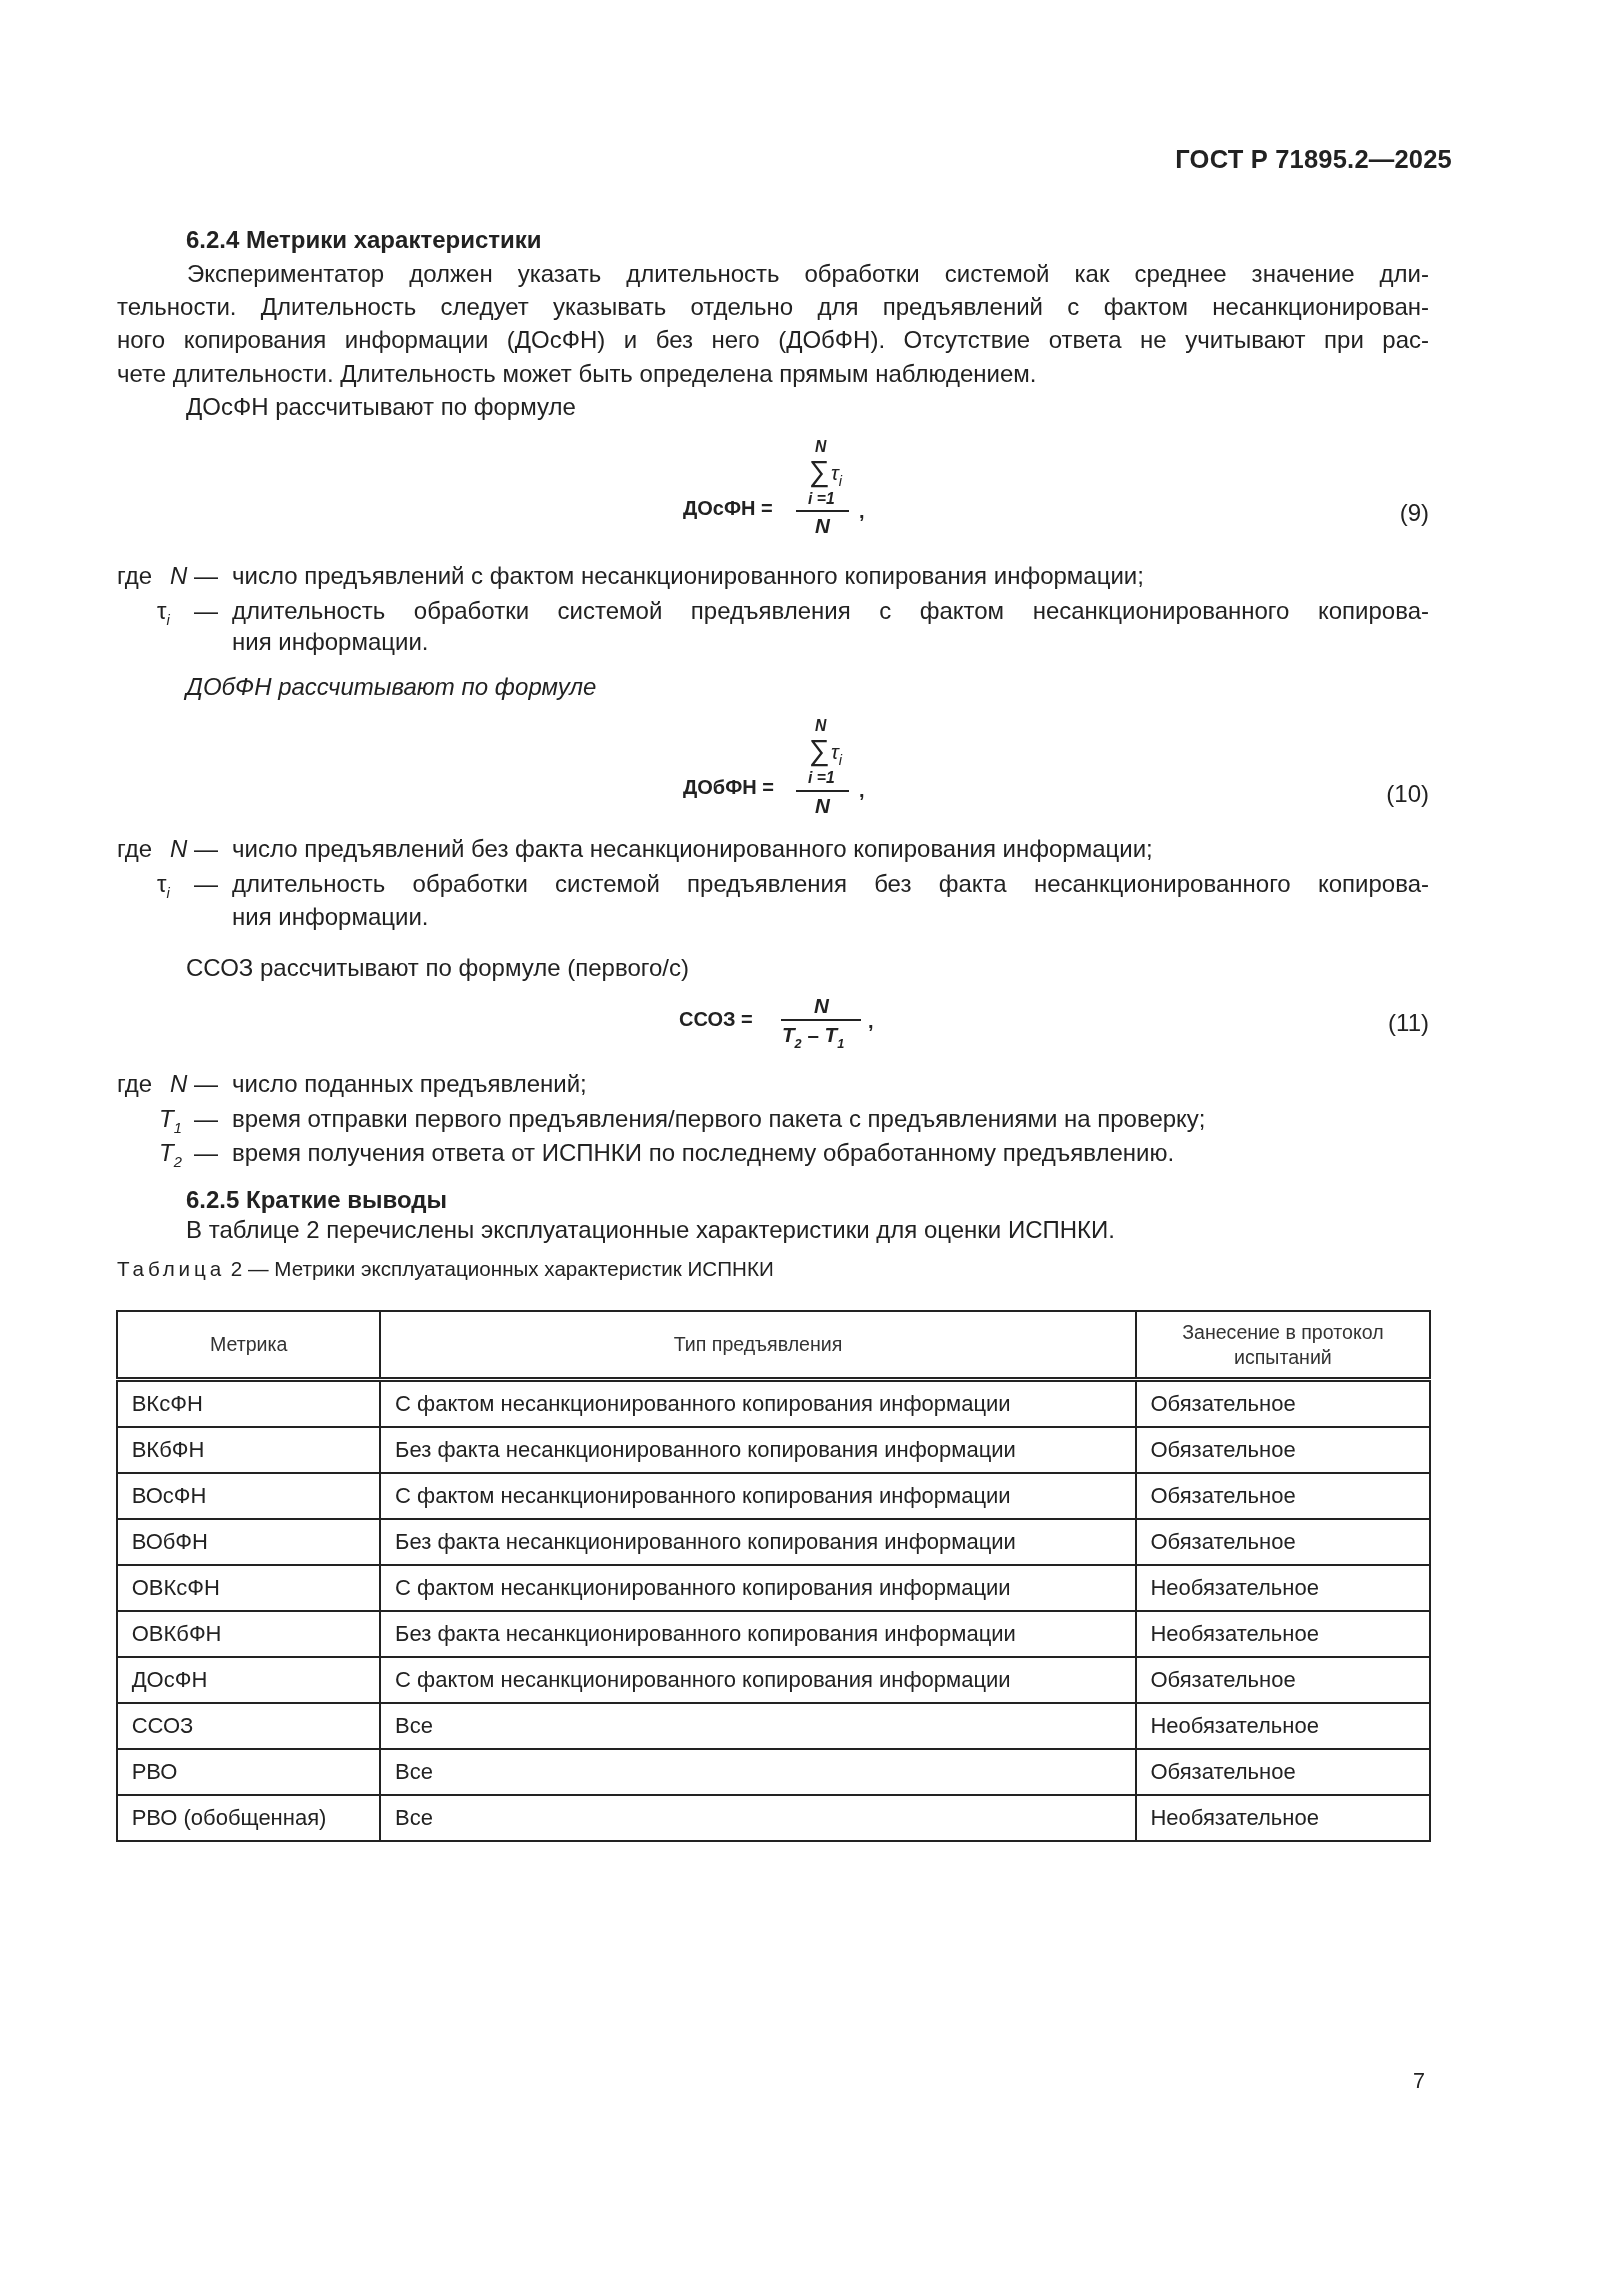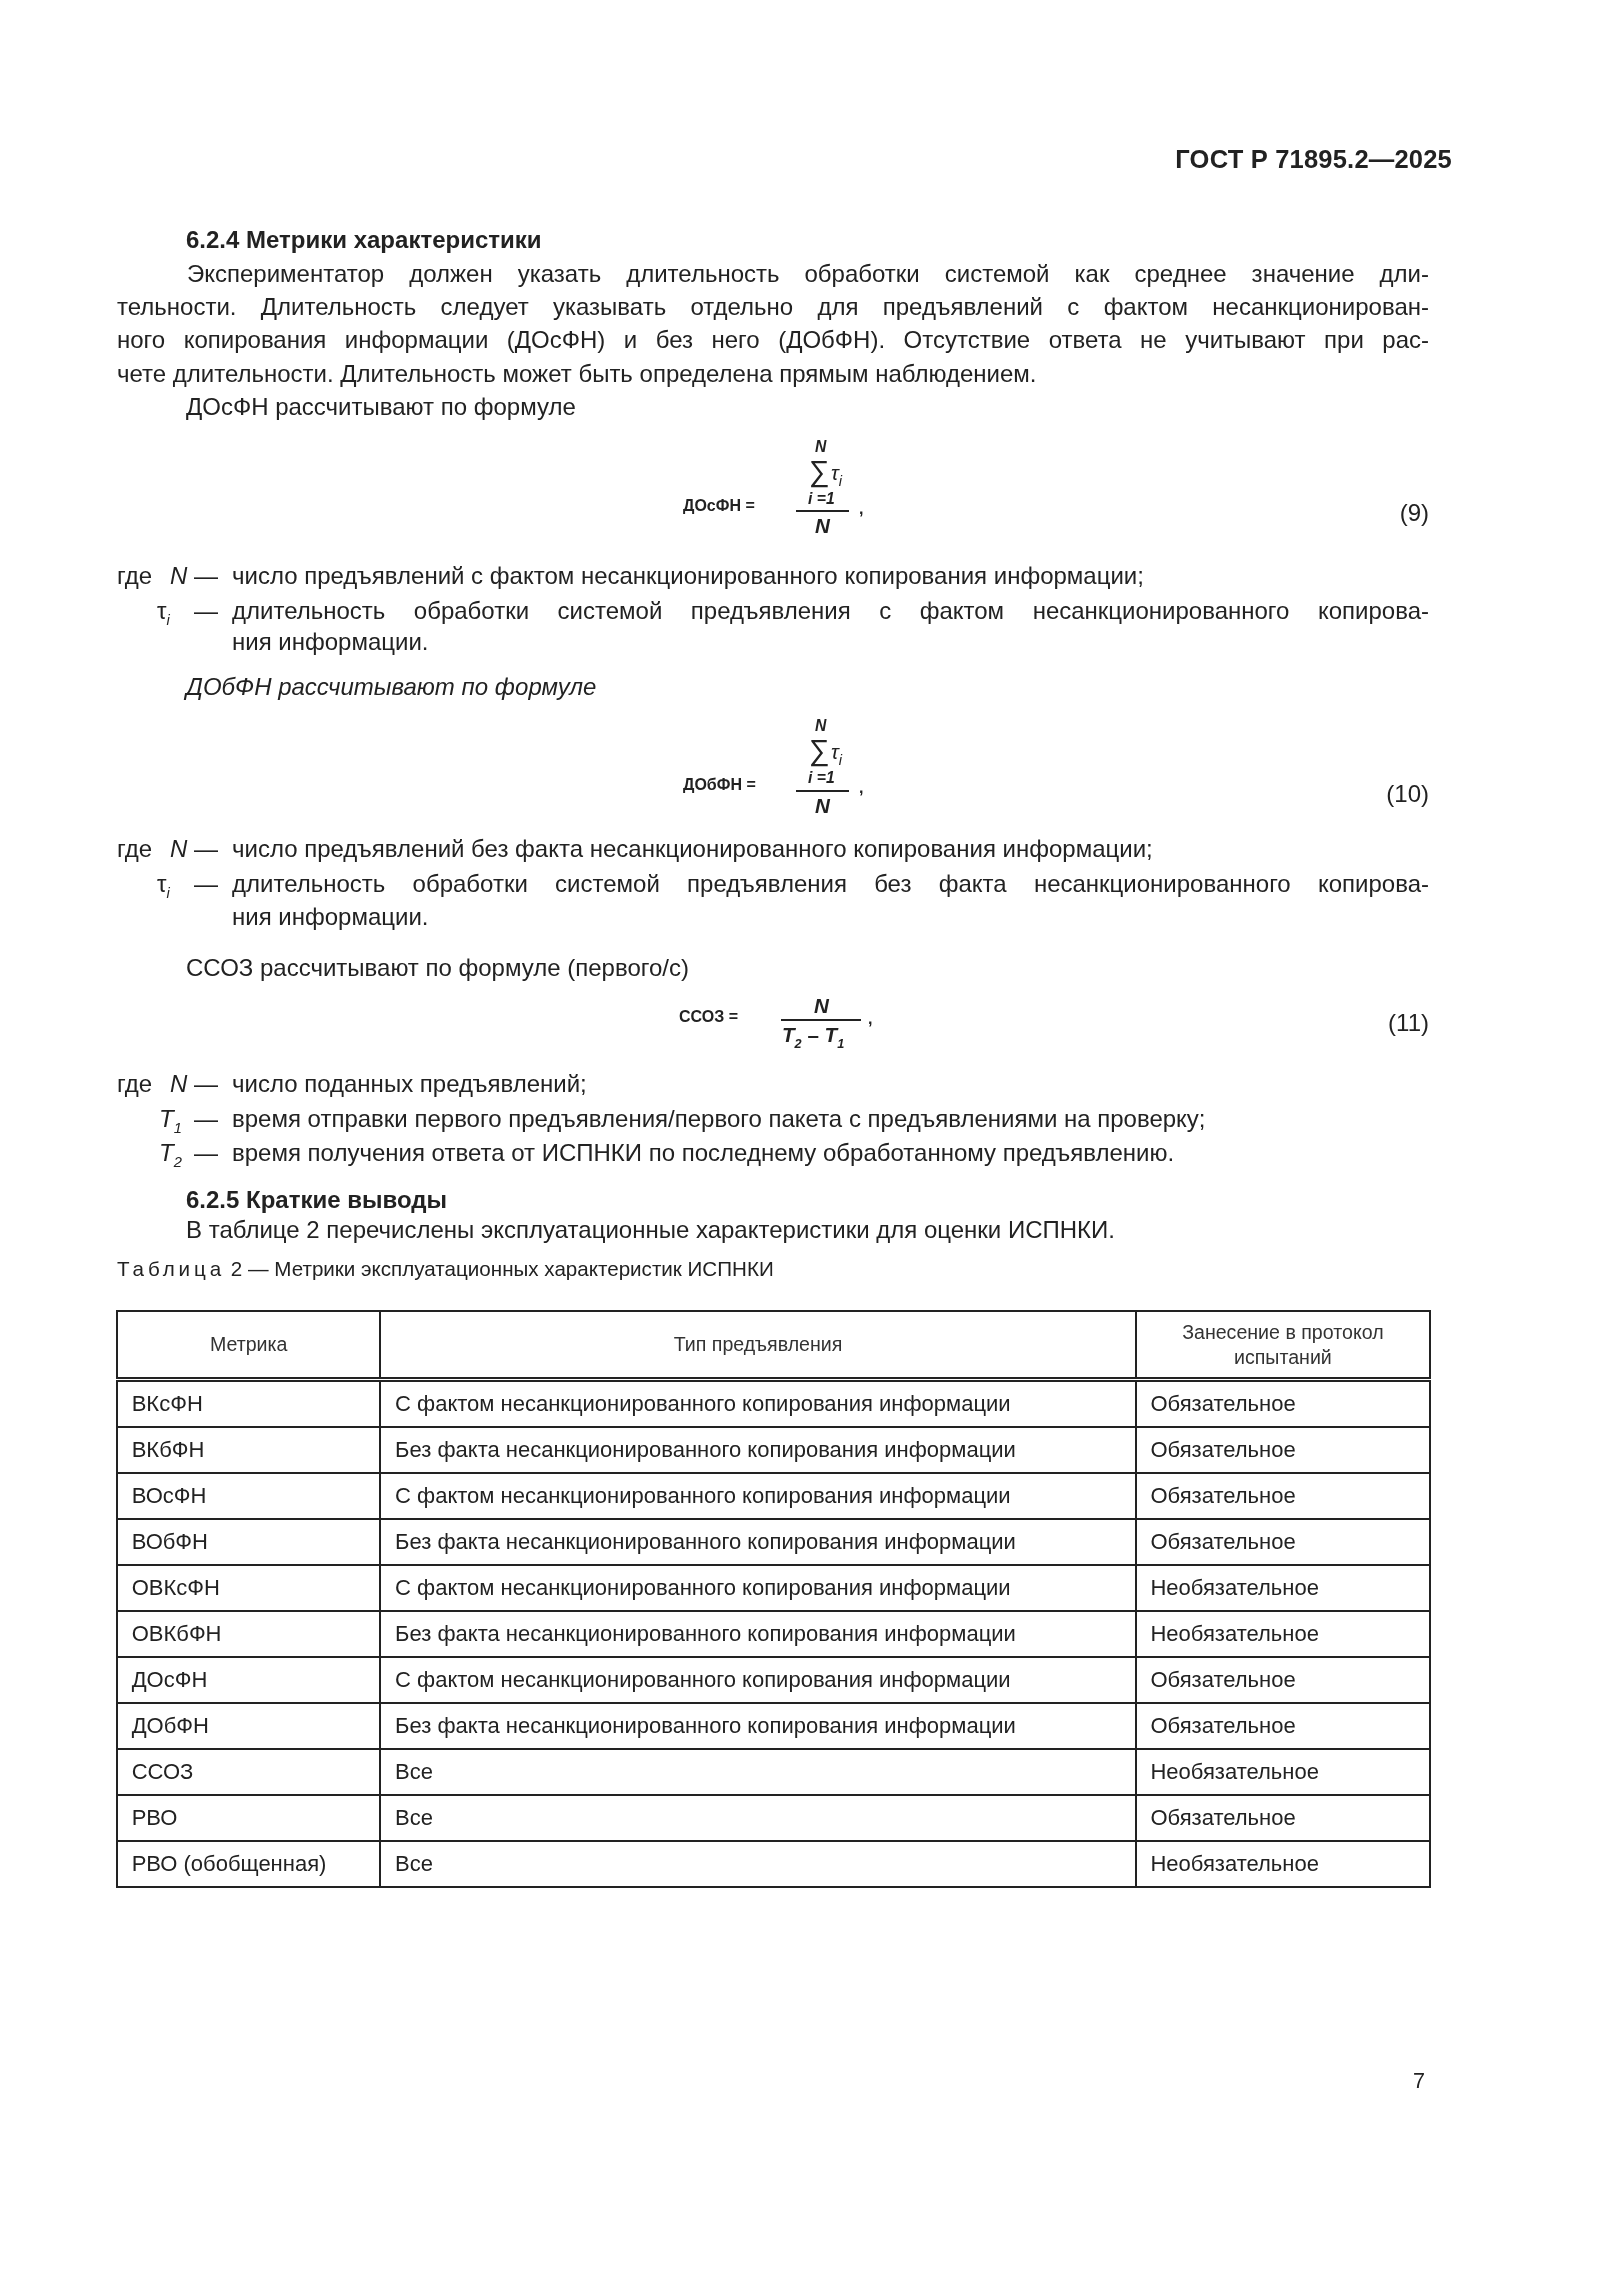--- a/index.html
+++ b/index.html
@@ -9,21 +9,21 @@
   .hdr { left: 0; width: 1429px; top: 145px; text-align: right; font-weight: bold; font-size: 25.5px; letter-spacing: 0.2px; margin-left: 23px; }
   .h { font-weight: bold; font-size: 24px; }
   .p { font-size: 24px; line-height: 33px; }
   .just { position: absolute; left: 117px; width: 1312px; font-size: 24px; line-height: 33px; text-align: justify; text-align-last: justify; white-space: nowrap; }
   .just.last { text-align-last: left; }
   .ind { text-indent: 70px; }
   .sym { position: absolute; font-size: 24px; line-height: 33px; font-style: italic; }
   .sub { font-size: 14.7px; font-style: italic; vertical-align: -5.9px; }
   .eqnum { position: absolute; right: 192px; font-size: 24px; line-height: 33px; }
   
-  .f { position: absolute; font-weight: bold; font-size: 16px; }
+  .f { position: absolute; font-weight: bold; font-size: 20px; }
   .fn { position: absolute; font-style: italic; font-weight: bold; font-size: 15.7px; }
   .sig { position: absolute; font-size: 29px; font-weight: normal; line-height: 29px; }
   .bar { position: absolute; height: 2px; background: #222; }
   .tau { position: absolute; font-style: italic; font-size: 20.6px; font-weight: normal; }
   
   .caption { position: absolute; left: 117px; top: 1255px; font-size: 20.6px; line-height: 27.4px; }
   .spaced { letter-spacing: 3.9px; }
   table.t { position: absolute; left: 116px; top: 1310px; width: 1315px; border-collapse: collapse; font-size: 22px; }
   table.t td, table.t th { border: 2.5px solid #222; padding: 0 13.7px; height: 44px; text-align: left; font-weight: normal; vertical-align: middle; }
   table.t th { height: 65px; text-align: center; font-size: 19.6px; line-height: 24.5px; color: #333; border-bottom: 5.9px double #222; }
@@ -158,25 +158,20 @@
         <td>ОВКбФН</td>
         <td>Без факта несанкционированного копирования информации</td>
         <td>Необязательное</td>
       </tr>
       <tr>
         <td>ДОсФН</td>
         <td>С фактом несанкционированного копирования информации</td>
         <td>Обязательное</td>
       </tr>
       <tr>
-        <td>ДОбФН</td>
-        <td>Без факта несанкционированного копирования информации</td>
-        <td>Обязательное</td>
-      </tr>
-      <tr>
         <td>ССОЗ</td>
         <td>Все</td>
         <td>Необязательное</td>
       </tr>
       <tr>
         <td>РВО</td>
         <td>Все</td>
         <td>Обязательное</td>
       </tr>
       <tr>

